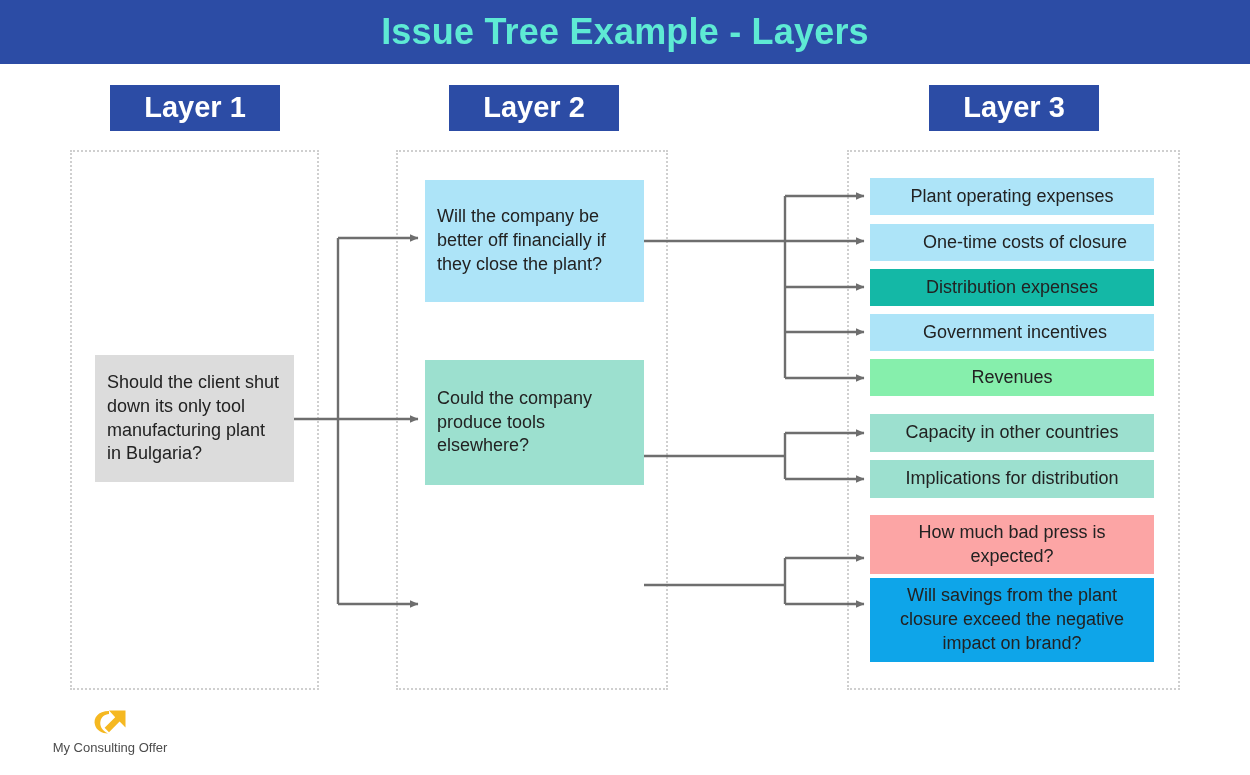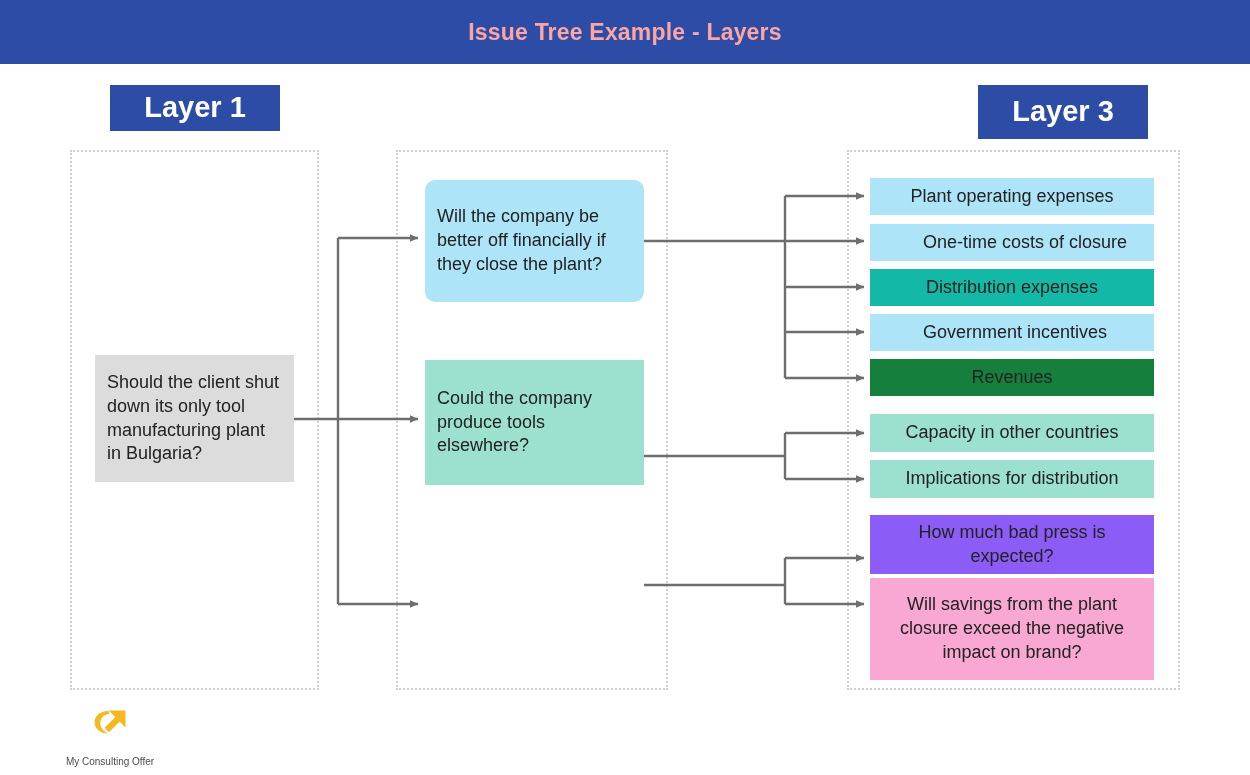--- a/index.html
+++ b/index.html
@@ -11,33 +11,33 @@
   }
   #canvas { position: relative; width: 1250px; height: 775px; background: #fff; }
 
   
   .titlebar {
     position: absolute; left: 0; top: 0; width: 1250px; height: 64px;
     background: #2c4ca5;
     display: flex; align-items: center; justify-content: center;
   }
   .titlebar .title {
-    color: #fca5a5; font-size: 23px; font-weight: bold; letter-spacing: .2px;
+    color: #5eead4; font-size: 36px; font-weight: bold; letter-spacing: .2px;
   }
 
   
   .layer-chip {
     position: absolute; background: #2c4ca5; color: #fff;
     font-size: 29px; font-weight: bold;
     display: flex; align-items: center; justify-content: center;
     padding: 2px 16px 3px 16px;
   }
   #chip1 { left: 110px; top: 85px;  width: 170px; height: 46px; }
   #chip2 { left: 449px; top: 85px;  width: 170px; height: 46px; }
-  #chip3 { left: 978px; top: 85px;  width: 170px; height: 54px; }
+  #chip3 { left: 929px; top: 85px;  width: 170px; height: 46px; }
 
   
   .col-frame {
     position: absolute; border: 2px dotted #cfcfcf; background: transparent;
   }
   #frame1 { left: 70px;  top: 150px; width: 249px; height: 540px; }
   #frame2 { left: 396px; top: 150px; width: 272px; height: 540px; }
   #frame3 { left: 847px; top: 150px; width: 333px; height: 540px; }
 
   
@@ -47,55 +47,56 @@
     font-size: 18px; line-height: 1.33; color: #222;
   }
   .node.left  { justify-content: flex-start; text-align: left; padding: 0 12px; }
   .node.center{ justify-content: center; text-align: center; padding: 0 10px; }
 
   
   #n-root { left: 95px; top: 355px; width: 199px; height: 127px;
             background: #dcdcdc; }
 
   
-  #n-l2-0 { left: 425px; top: 180px; width: 219px; height: 122px; background: #ade4f8; border-radius: 10px; }
+  #n-l2-0 { left: 425px; top: 180px; width: 219px; height: 122px; background: #ade4f8; }
   #n-l2-1 { left: 425px; top: 360px; width: 219px; height: 125px; background: #9ce0cf; }
   #n-l2-2 { left: 425px; top: 535px; width: 219px; height: 132px; background: #fac977; }
 
   
   #n-l3-0 { left: 870px; top: 178px; width: 284px; height: 37px; background: #ade4f8; }
   #n-l3-1 { left: 870px; top: 224px; width: 284px; height: 37px; background: #ade4f8; padding-left: 36px; }
   #n-l3-2 { left: 870px; top: 269px; width: 284px; height: 37px; background: #14b8a6; }
   #n-l3-3 { left: 870px; top: 314px; width: 284px; height: 37px; background: #ade4f8; padding-left: 16px; }
-  #n-l3-4 { left: 870px; top: 359px; width: 284px; height: 37px; background: #15803d; }
+  #n-l3-4 { left: 870px; top: 359px; width: 284px; height: 37px; background: #86efac; }
   #n-l3-5 { left: 870px; top: 414px; width: 284px; height: 38px; background: #9ce0cf; }
   #n-l3-6 { left: 870px; top: 460px; width: 284px; height: 38px; background: #9ce0cf; }
-  #n-l3-7 { left: 870px; top: 515px; width: 284px; height: 59px; background: #8b5cf6; }
-  #n-l3-8 { left: 870px; top: 578px; width: 284px; height: 102px; background: #f9a8d4; }
+  #n-l3-7 { left: 870px; top: 515px; width: 284px; height: 59px; background: #fca5a5; }
+  #n-l3-8 { left: 870px; top: 578px; width: 284px; height: 84px; background: #0ea5e9; }
 
   
   #wires { position: absolute; left: 0; top: 0; width: 1250px; height: 775px; pointer-events: none; }
 
   
   .brand { position: absolute; left: 20px; top: 708px; width: 180px; }
   .brand .mark { display: block; margin: 0 auto; }
   .brand .wordmark {
-    display: block; text-align: center; font-size: 10px; color: #4c4c4c; margin-top: 18px;
+    display: block; text-align: center; font-size: 13px; color: #4c4c4c; margin-top: 2px;
   }
 </style>
 </head>
 <body>
 
 <div id="canvas">
 
   <div class="titlebar">
     <div class="title">Issue Tree Example - Layers</div>
   </div>
 
   <div class="layer-chip" id="chip1">Layer 1</div>
+  <div class="layer-chip" id="chip2">Layer 2</div>
   <div class="layer-chip" id="chip3">Layer 3</div>
 
   <div class="col-frame" id="frame1"></div>
   <div class="col-frame" id="frame2"></div>
   <div class="col-frame" id="frame3"></div>
 
   <svg id="wires" viewBox="0 0 1250 775">
     <defs>
       <marker id="arrow" markerWidth="9" markerHeight="8" refX="8.5" refY="4" orient="auto" markerUnits="userSpaceOnUse">
         <path d="M0,0 L9,4 L0,8 z" fill="#6e6e6e"></path>

